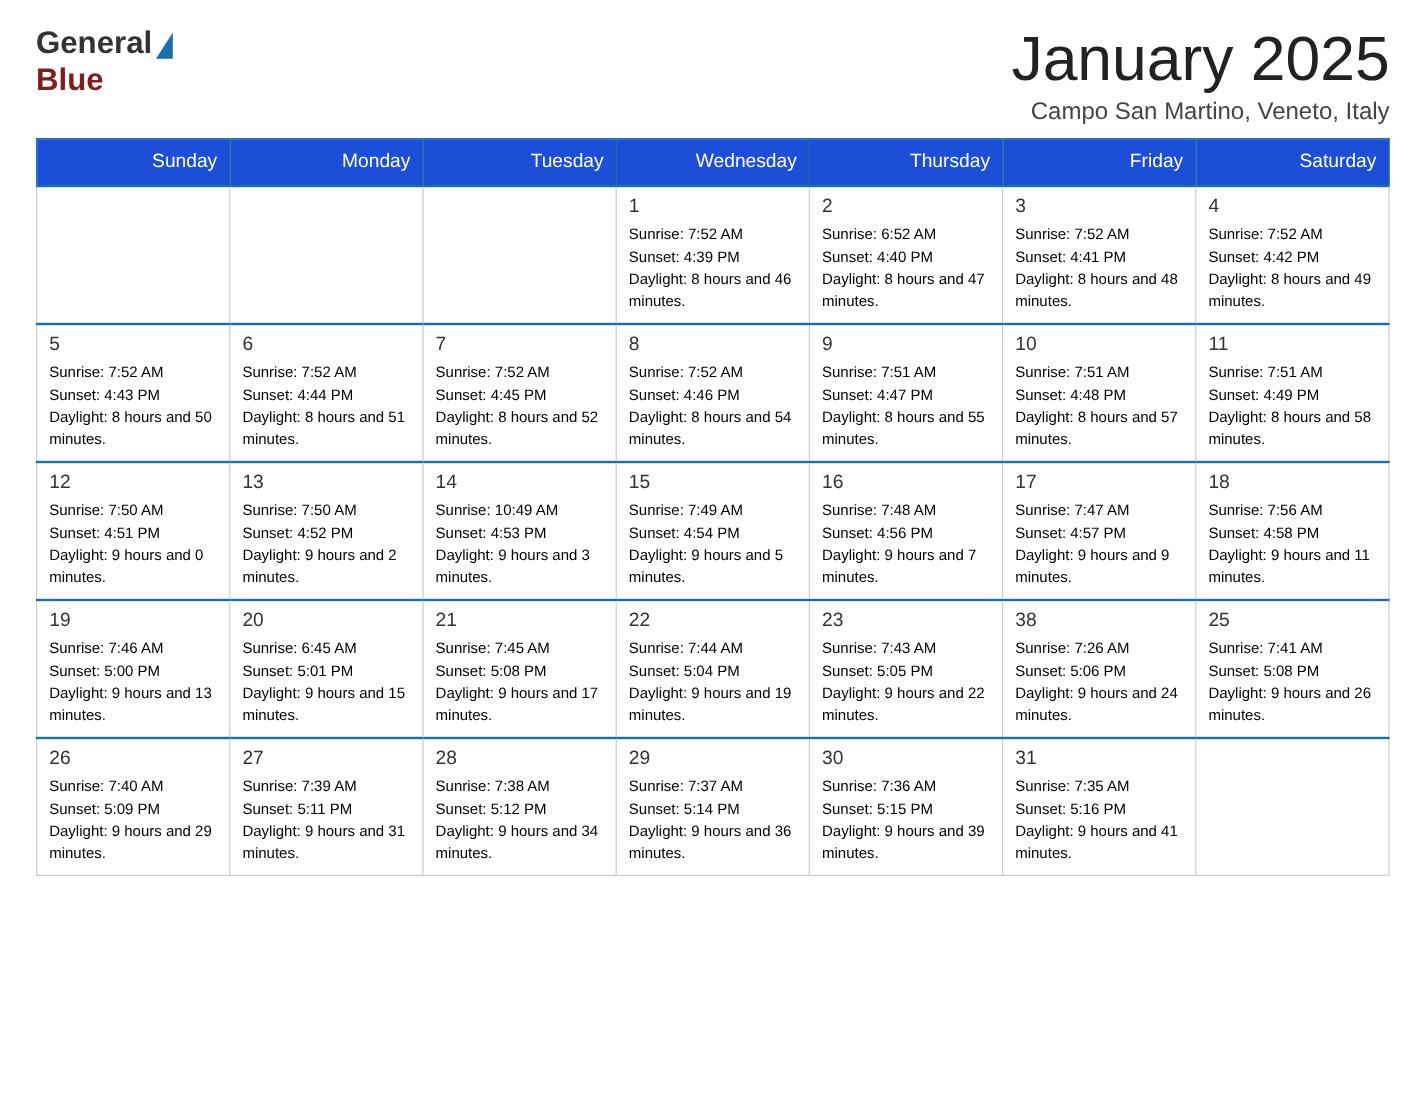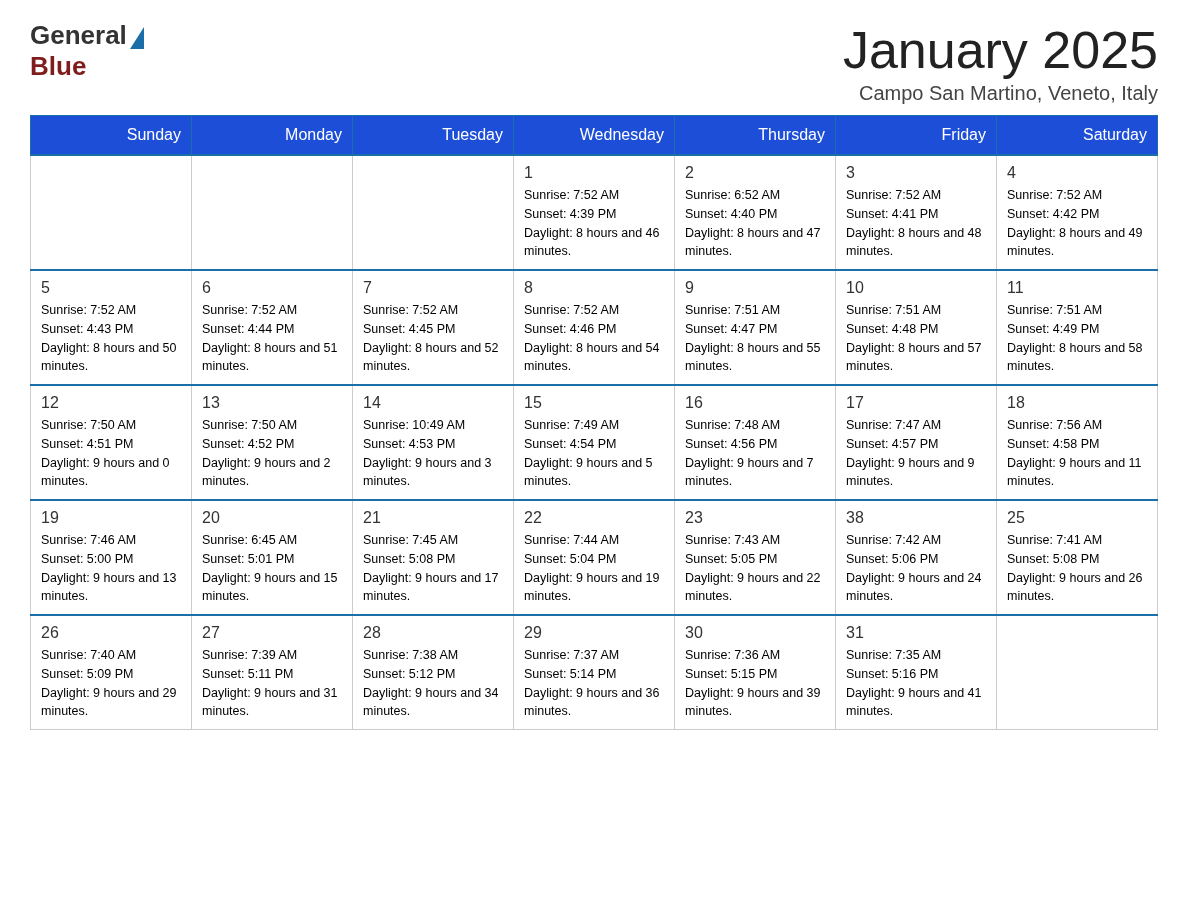--- a/index.html
+++ b/index.html
@@ -297,21 +297,21 @@
         </td>
         <td>
           <span class="day-number">23</span>
           <div class="day-info">Sunrise: 7:43 AM
 Sunset: 5:05 PM
 Daylight: 9 hours
 and 22 minutes.</div>
         </td>
         <td>
           <span class="day-number">38</span>
-          <div class="day-info">Sunrise: 7:42 AM
+          <div class="day-info">Sunrise: 7:26 AM
 Sunset: 5:06 PM
 Daylight: 9 hours
 and 24 minutes.</div>
         </td>
         <td>
           <span class="day-number">25</span>
           <div class="day-info">Sunrise: 7:41 AM
 Sunset: 5:08 PM
 Daylight: 9 hours
 and 26 minutes.</div>

